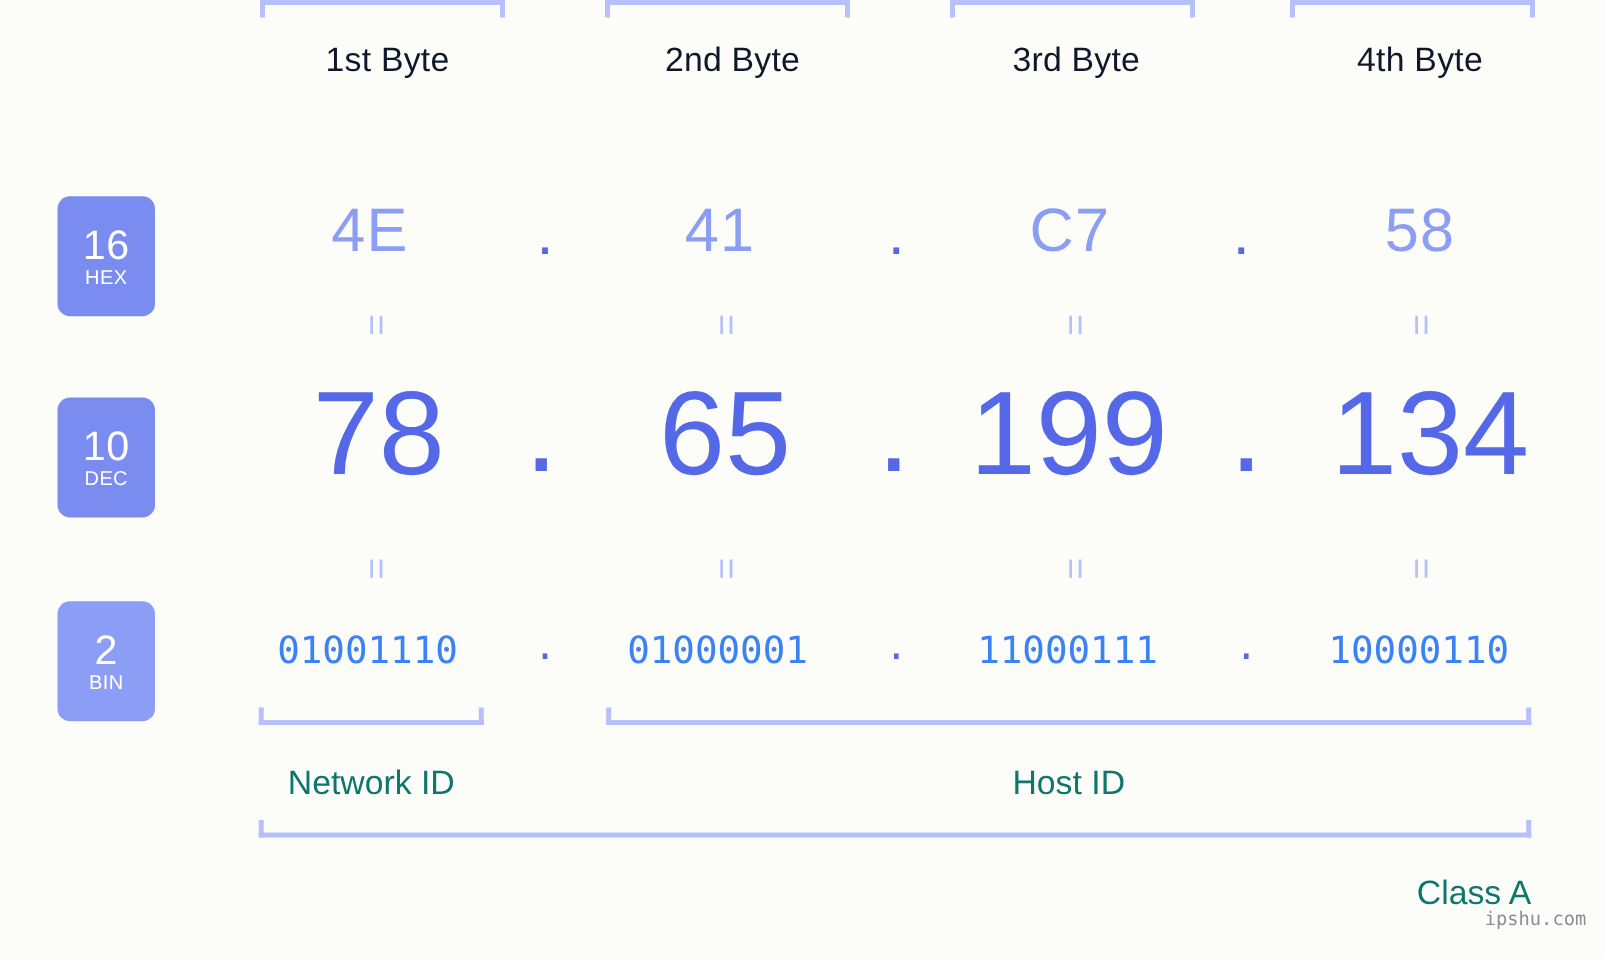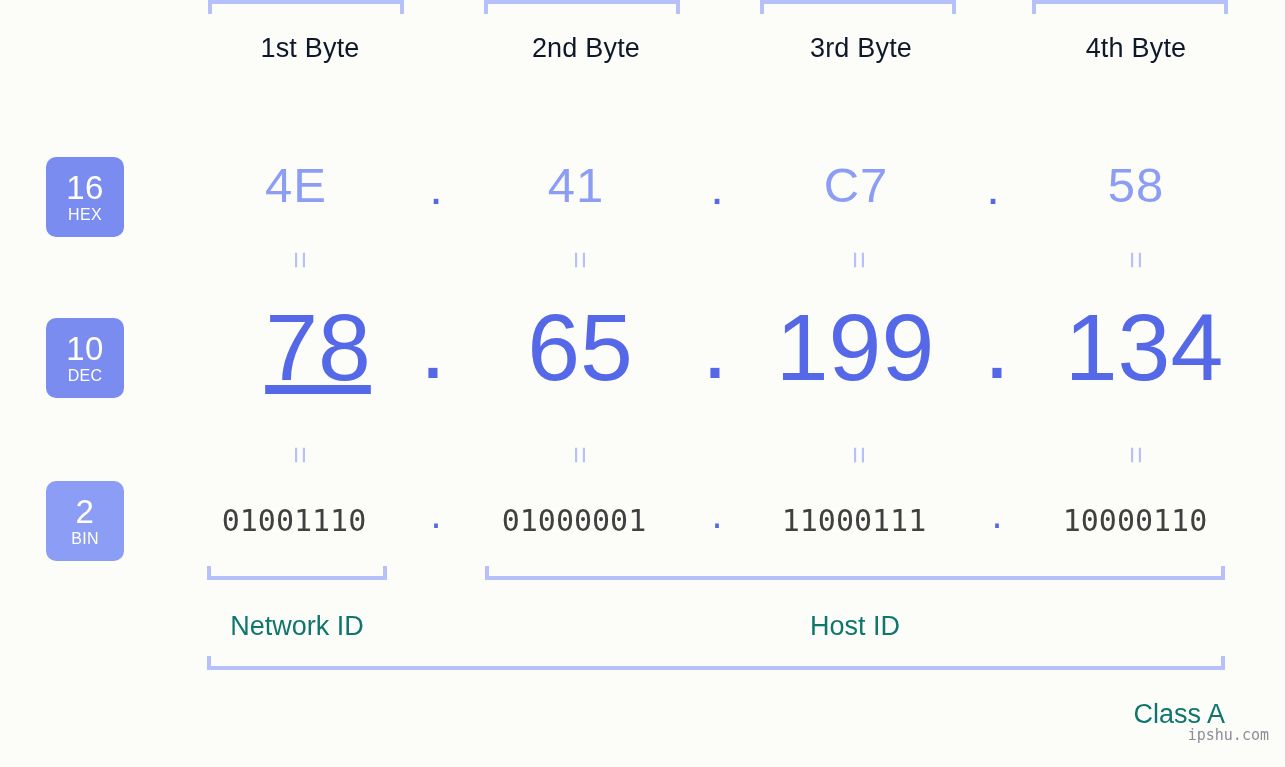--- a/index.html
+++ b/index.html
@@ -49,21 +49,21 @@
     border-right: 4px solid #b6c0fb;
     height: 14px;
     box-sizing: border-box;
   }
 
   
   .badge {
     position: absolute;
     left: 46px;
     width: 78px;
-    height: 80px;
+    height: 96px;
     border-radius: 10px;
     background: #7a8cf0;
     color: #ffffff;
     display: flex;
     flex-direction: column;
     align-items: center;
     justify-content: center;
     line-height: 1;
   }
   .badge.light { background: #8c9df5; }
@@ -94,21 +94,21 @@
   }
   .row-dec .cell {
     font-size: 95px;
     color: #5568e8;
     top: 300px;
     letter-spacing: 0px;
     line-height: 1;
   }
   .row-bin .cell {
     font-size: 30px;
-    color: #404040;
+    color: #3b82f6;
     top: 503px;
     font-family: "DejaVu Sans Mono", monospace;
     letter-spacing: 0px;
   }
 
   
   .dot {
     position: absolute;
     color: #5568e8;
     text-align: center;
@@ -189,21 +189,21 @@
     <div class="dot dot-hex" style="left:697px;">.</div>
     <div class="dot dot-hex" style="left:973px;">.</div>
   </div>
 
   <div class="eq" style="left:280px; top:245px;">=</div>
   <div class="eq" style="left:560px; top:245px;">=</div>
   <div class="eq" style="left:839px; top:245px;">=</div>
   <div class="eq" style="left:1116px; top:245px;">=</div>
 
   <div class="row-dec">
-    <div class="cell" style="left:208px;text-decoration:underline;">78</div>
+    <div class="cell" style="left:193px;">78</div>
     <div class="cell" style="left:470px;">65</div>
     <div class="cell" style="left:745px;">199</div>
     <div class="cell" style="left:1034px;">134</div>
     <div class="dot dot-dec" style="left:413px;">.</div>
     <div class="dot dot-dec" style="left:695px;">.</div>
     <div class="dot dot-dec" style="left:977px;">.</div>
   </div>
 
   <div class="eq" style="left:280px; top:440px;">=</div>
   <div class="eq" style="left:560px; top:440px;">=</div>

